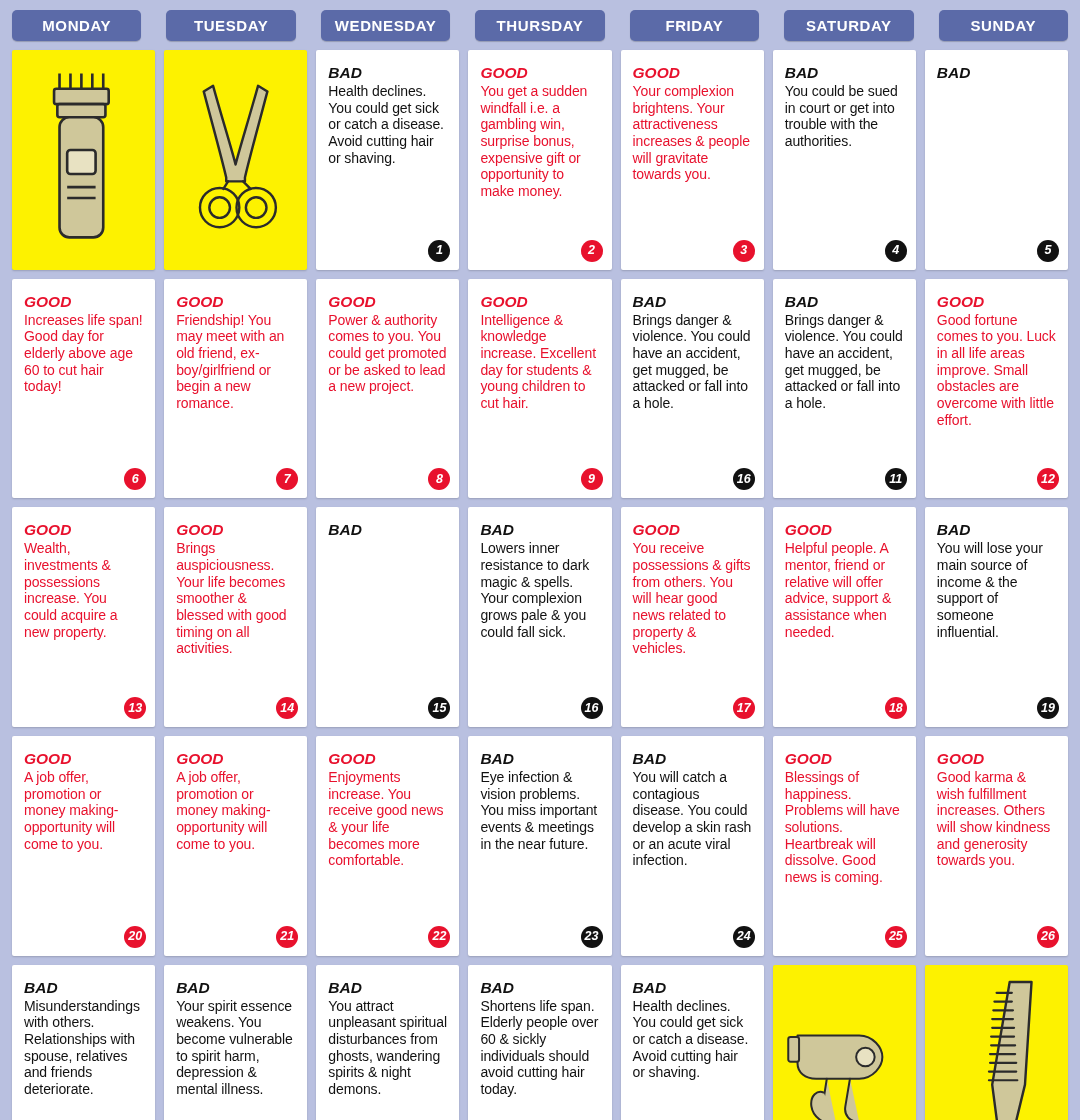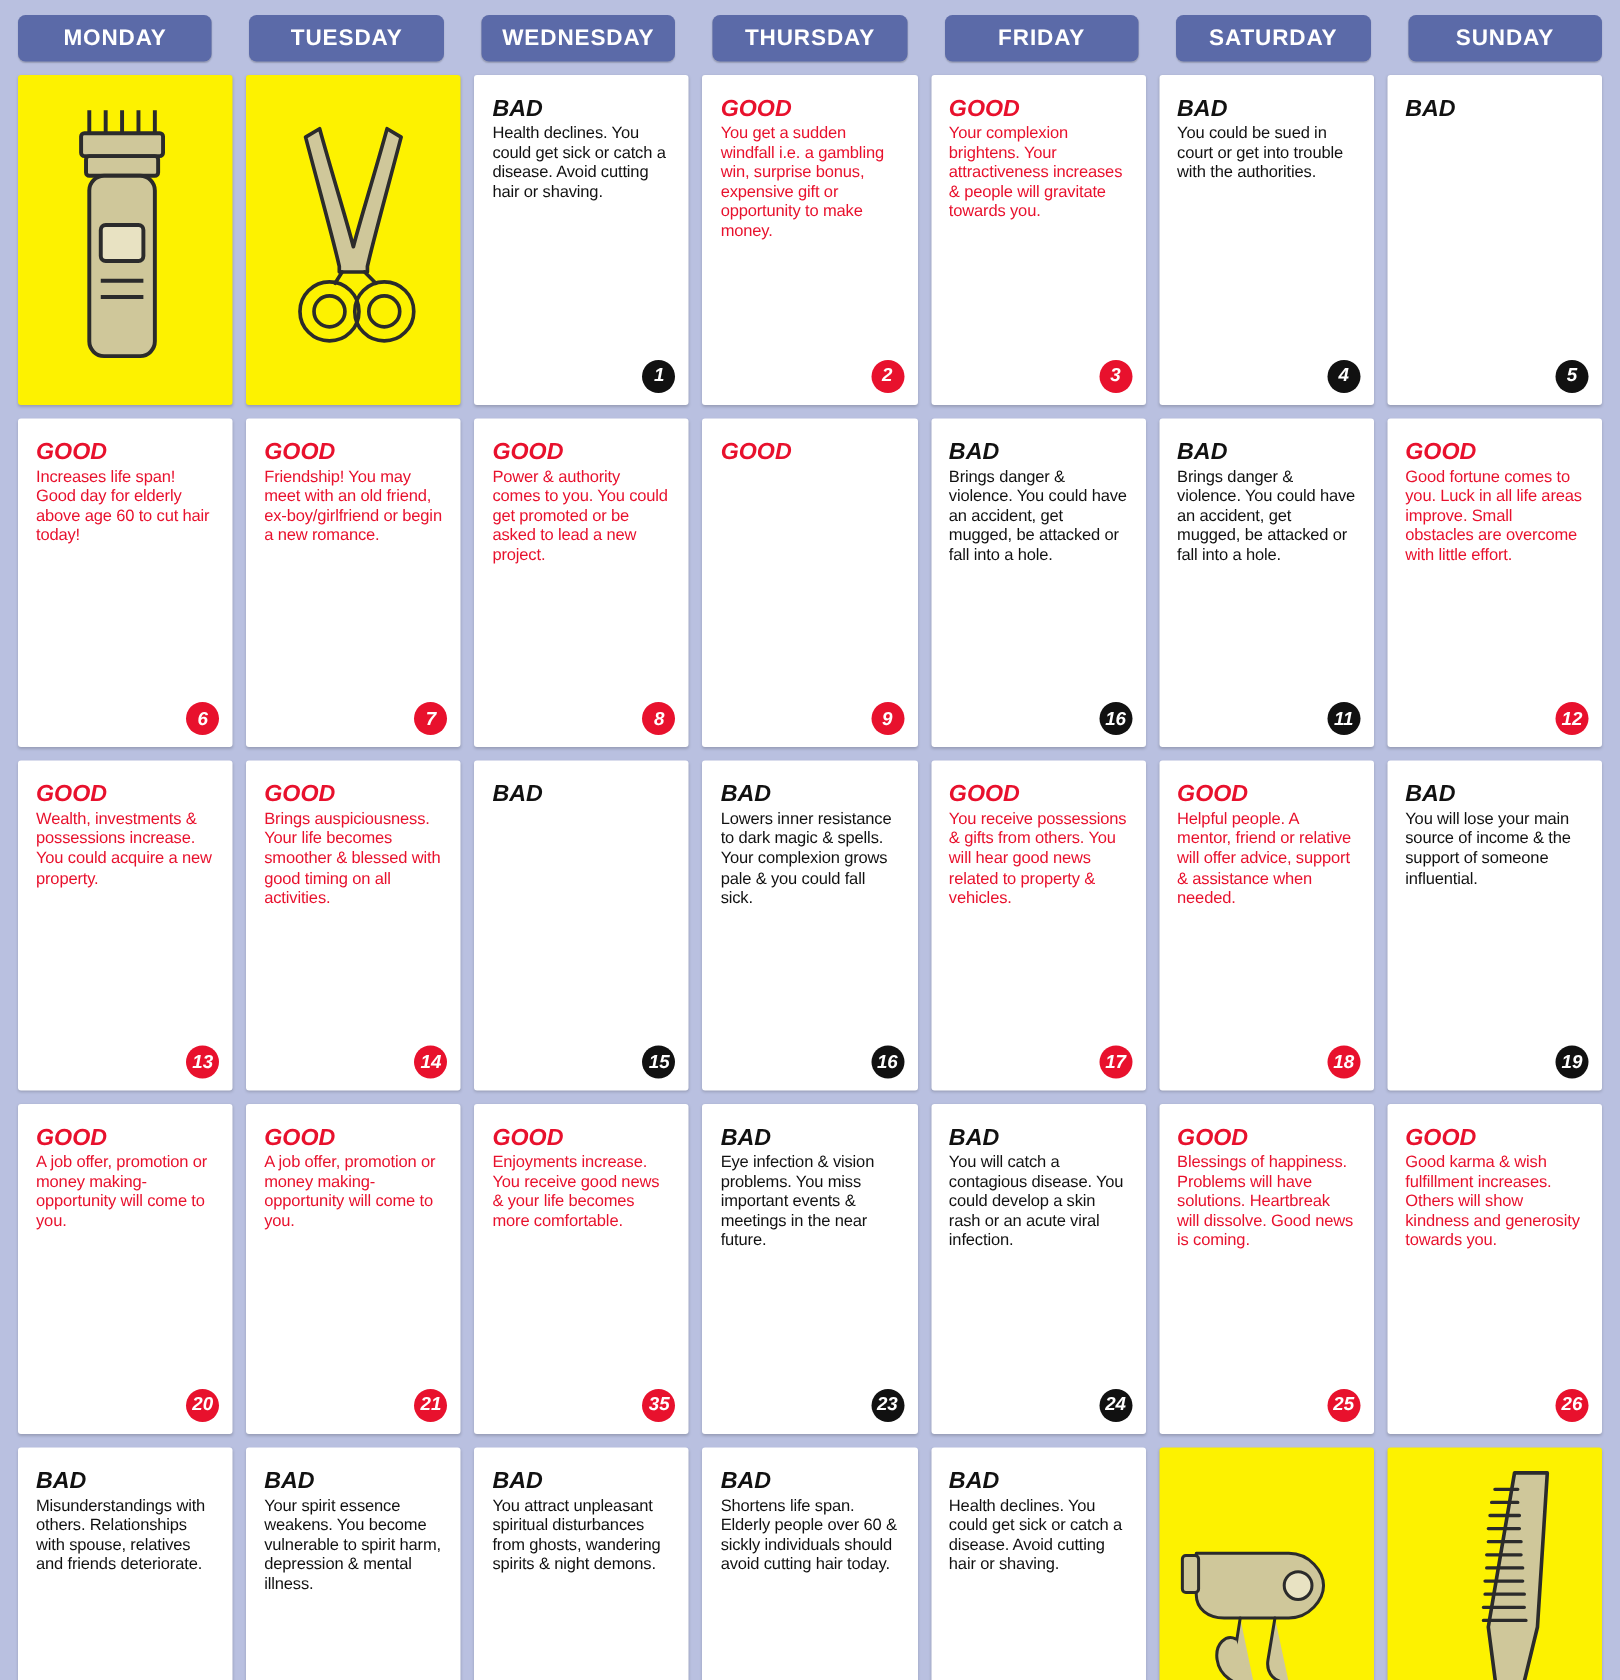--- a/index.html
+++ b/index.html
@@ -64,21 +64,21 @@
   .verdict {
     font-weight: bold;
     font-style: italic;
     font-size: 15.5px;
     line-height: 1.1;
     margin: 0 0 2px 0;
   }
   .verdict.good { color: #e8112d; }
   .verdict.bad { color: #111111; }
   .desc {
-    font-size: 11px;
+    font-size: 14px;
     line-height: 1.19;
     margin: 0;
     letter-spacing: -0.1px;
   }
   .desc.good { color: #e8112d; }
   .desc.bad { color: #111111; }
   .daynum {
     position: absolute;
     right: 9px;
     bottom: 8px;
@@ -176,20 +176,21 @@
         <div class="desc good">Friendship! You may meet with an old friend, ex-boy/girlfriend or begin a new romance.</div>
         <div class="daynum good">7</div>
       </div>
       <div class="cell">
         <div class="verdict good">GOOD</div>
         <div class="desc good">Power &amp; authority comes to you. You could get promoted or be asked to lead a new project.</div>
         <div class="daynum good">8</div>
       </div>
       <div class="cell">
         <div class="verdict good">GOOD</div>
+        <div class="desc good">Intelligence &amp; knowledge increase. Excellent day for students &amp; young children to cut hair.</div>
         <div class="daynum good">9</div>
       </div>
       <div class="cell">
         <div class="verdict bad">BAD</div>
         <div class="desc bad">Brings danger &amp; violence. You could have an accident, get mugged, be attacked or fall into a hole.</div>
         <div class="daynum bad">16</div>
       </div>
       <div class="cell">
         <div class="verdict bad">BAD</div>
         <div class="desc bad">Brings danger &amp; violence. You could have an accident, get mugged, be attacked or fall into a hole.</div>
@@ -240,21 +241,21 @@
         <div class="daynum good">20</div>
       </div>
       <div class="cell">
         <div class="verdict good">GOOD</div>
         <div class="desc good">A job offer, promotion or money making-opportunity will come to you.</div>
         <div class="daynum good">21</div>
       </div>
       <div class="cell">
         <div class="verdict good">GOOD</div>
         <div class="desc good">Enjoyments increase. You receive good news &amp; your life becomes more comfortable.</div>
-        <div class="daynum good">35</div>
+        <div class="daynum good">22</div>
       </div>
       <div class="cell">
         <div class="verdict bad">BAD</div>
         <div class="desc bad">Eye infection &amp; vision problems. You miss important events &amp; meetings in the near future.</div>
         <div class="daynum bad">23</div>
       </div>
       <div class="cell">
         <div class="verdict bad">BAD</div>
         <div class="desc bad">You will catch a contagious disease. You could develop a skin rash or an acute viral infection.</div>
         <div class="daynum bad">24</div>

